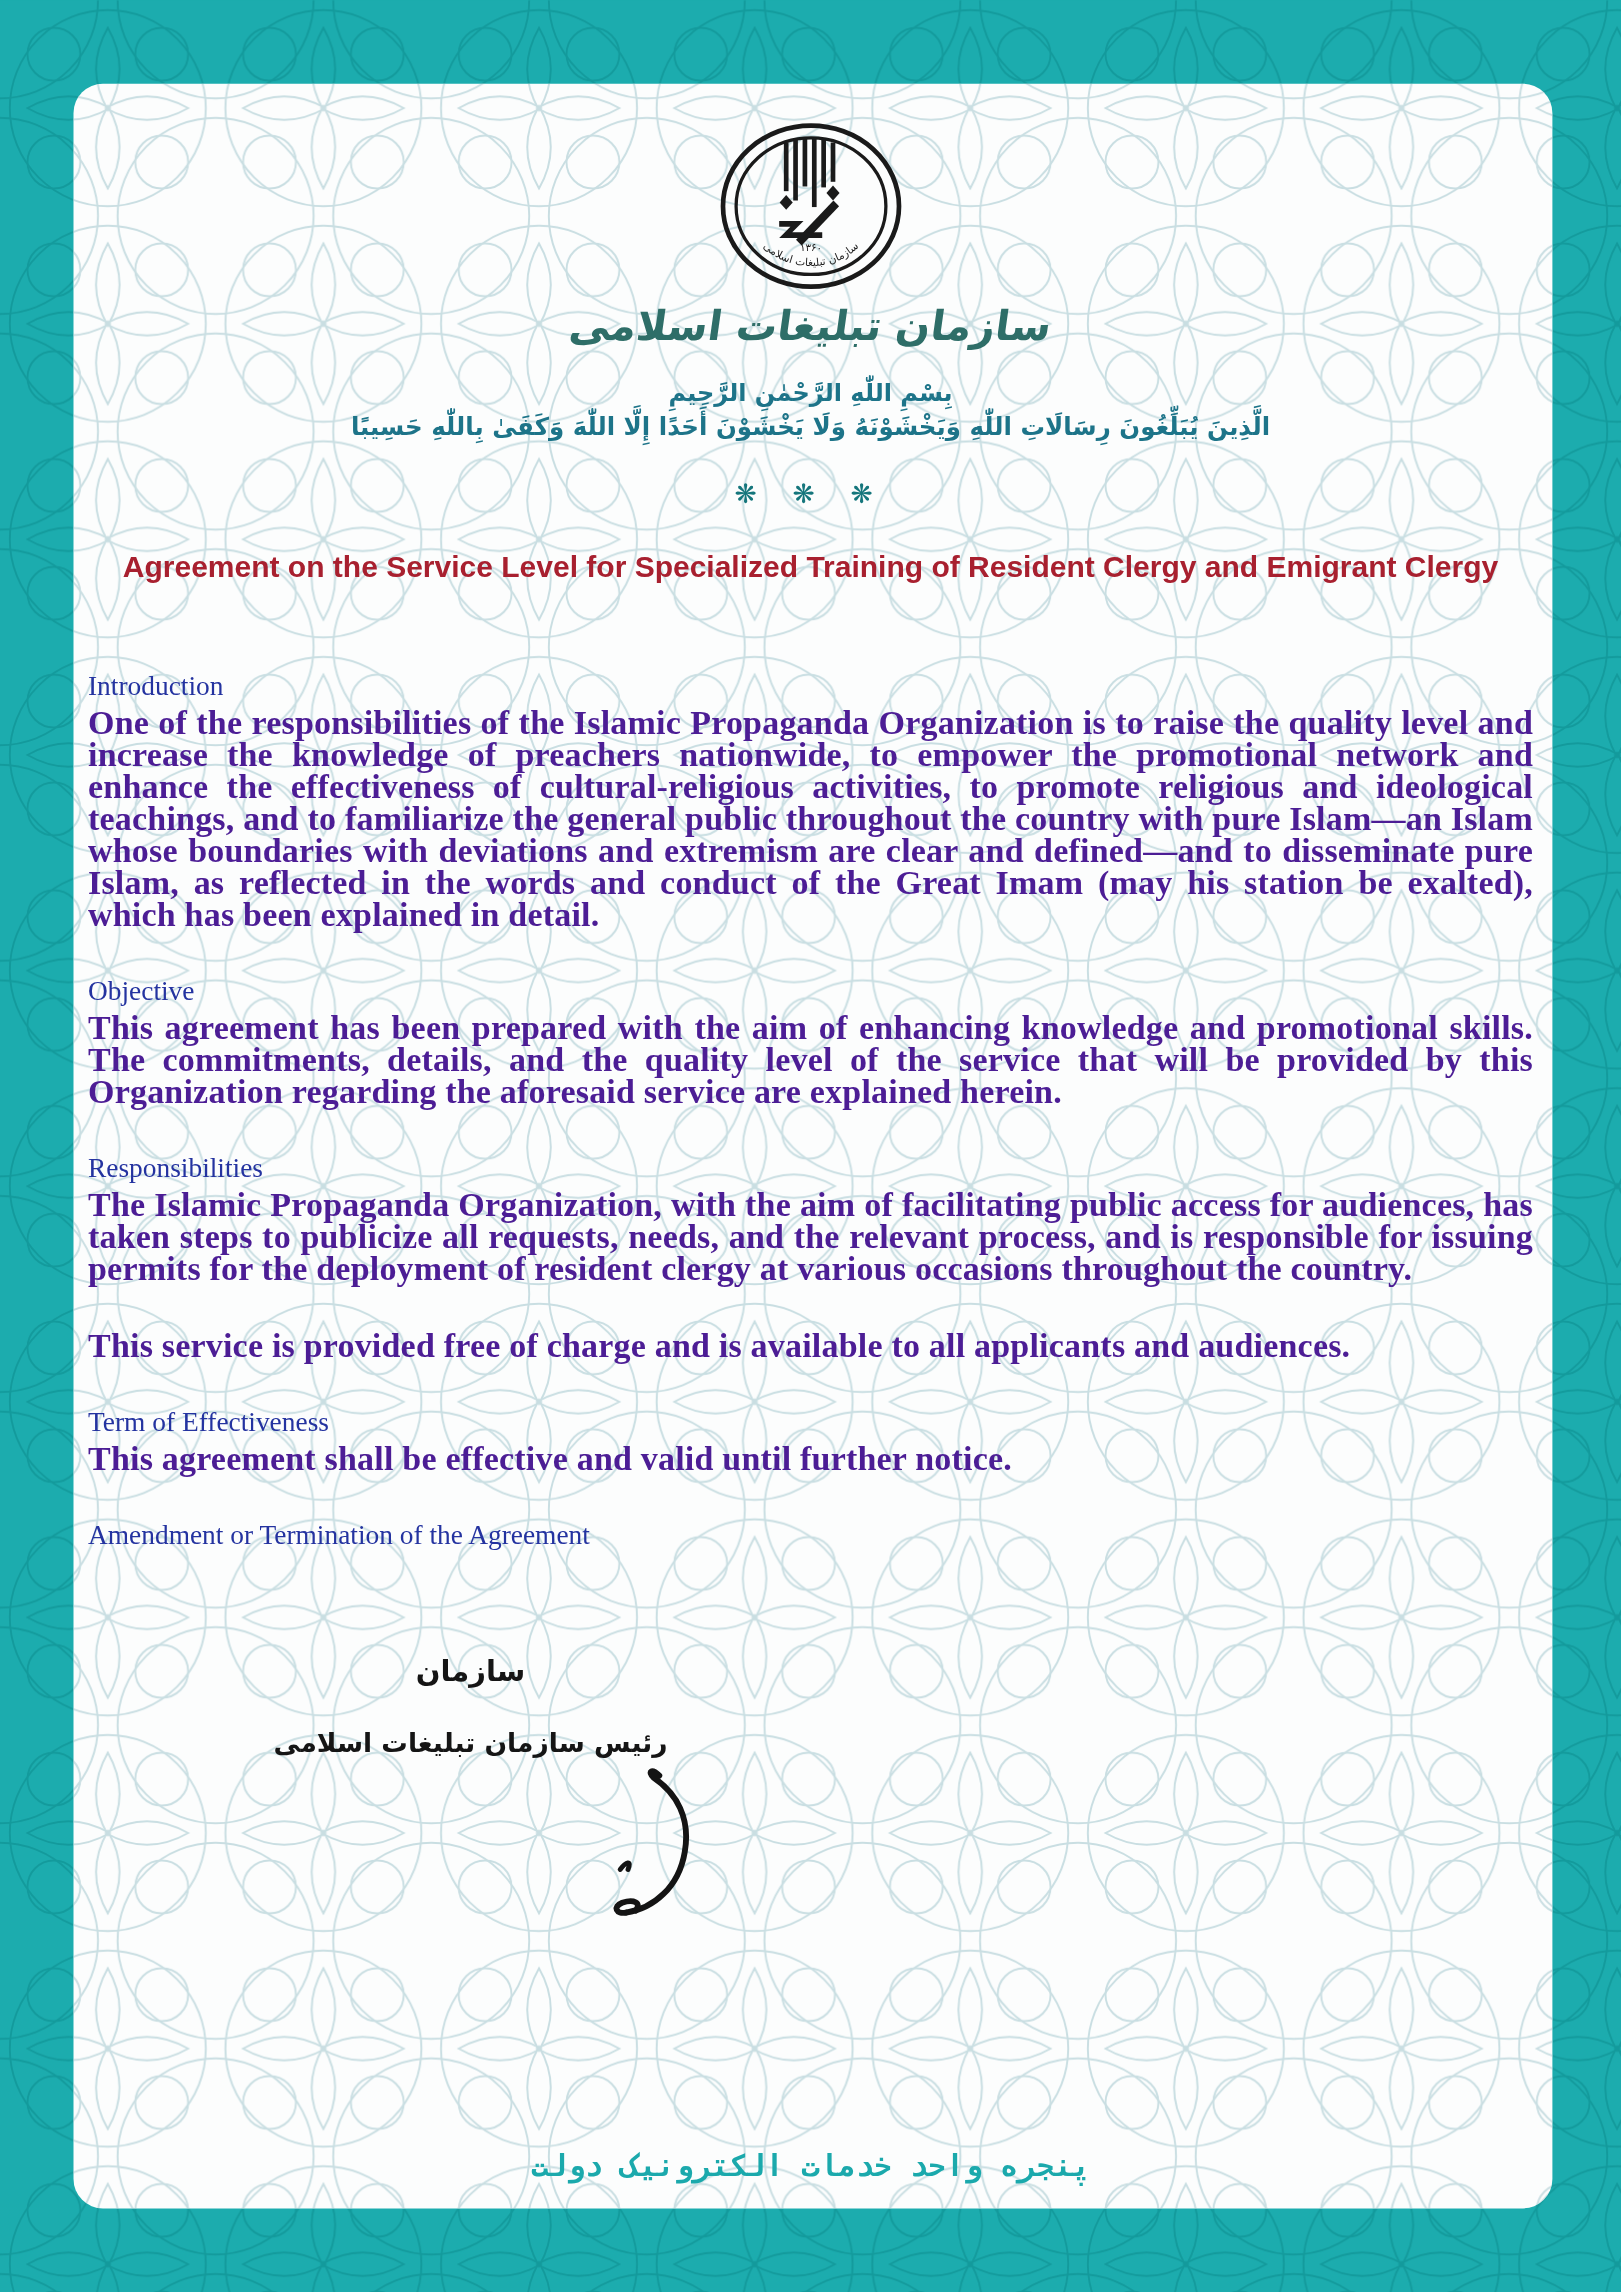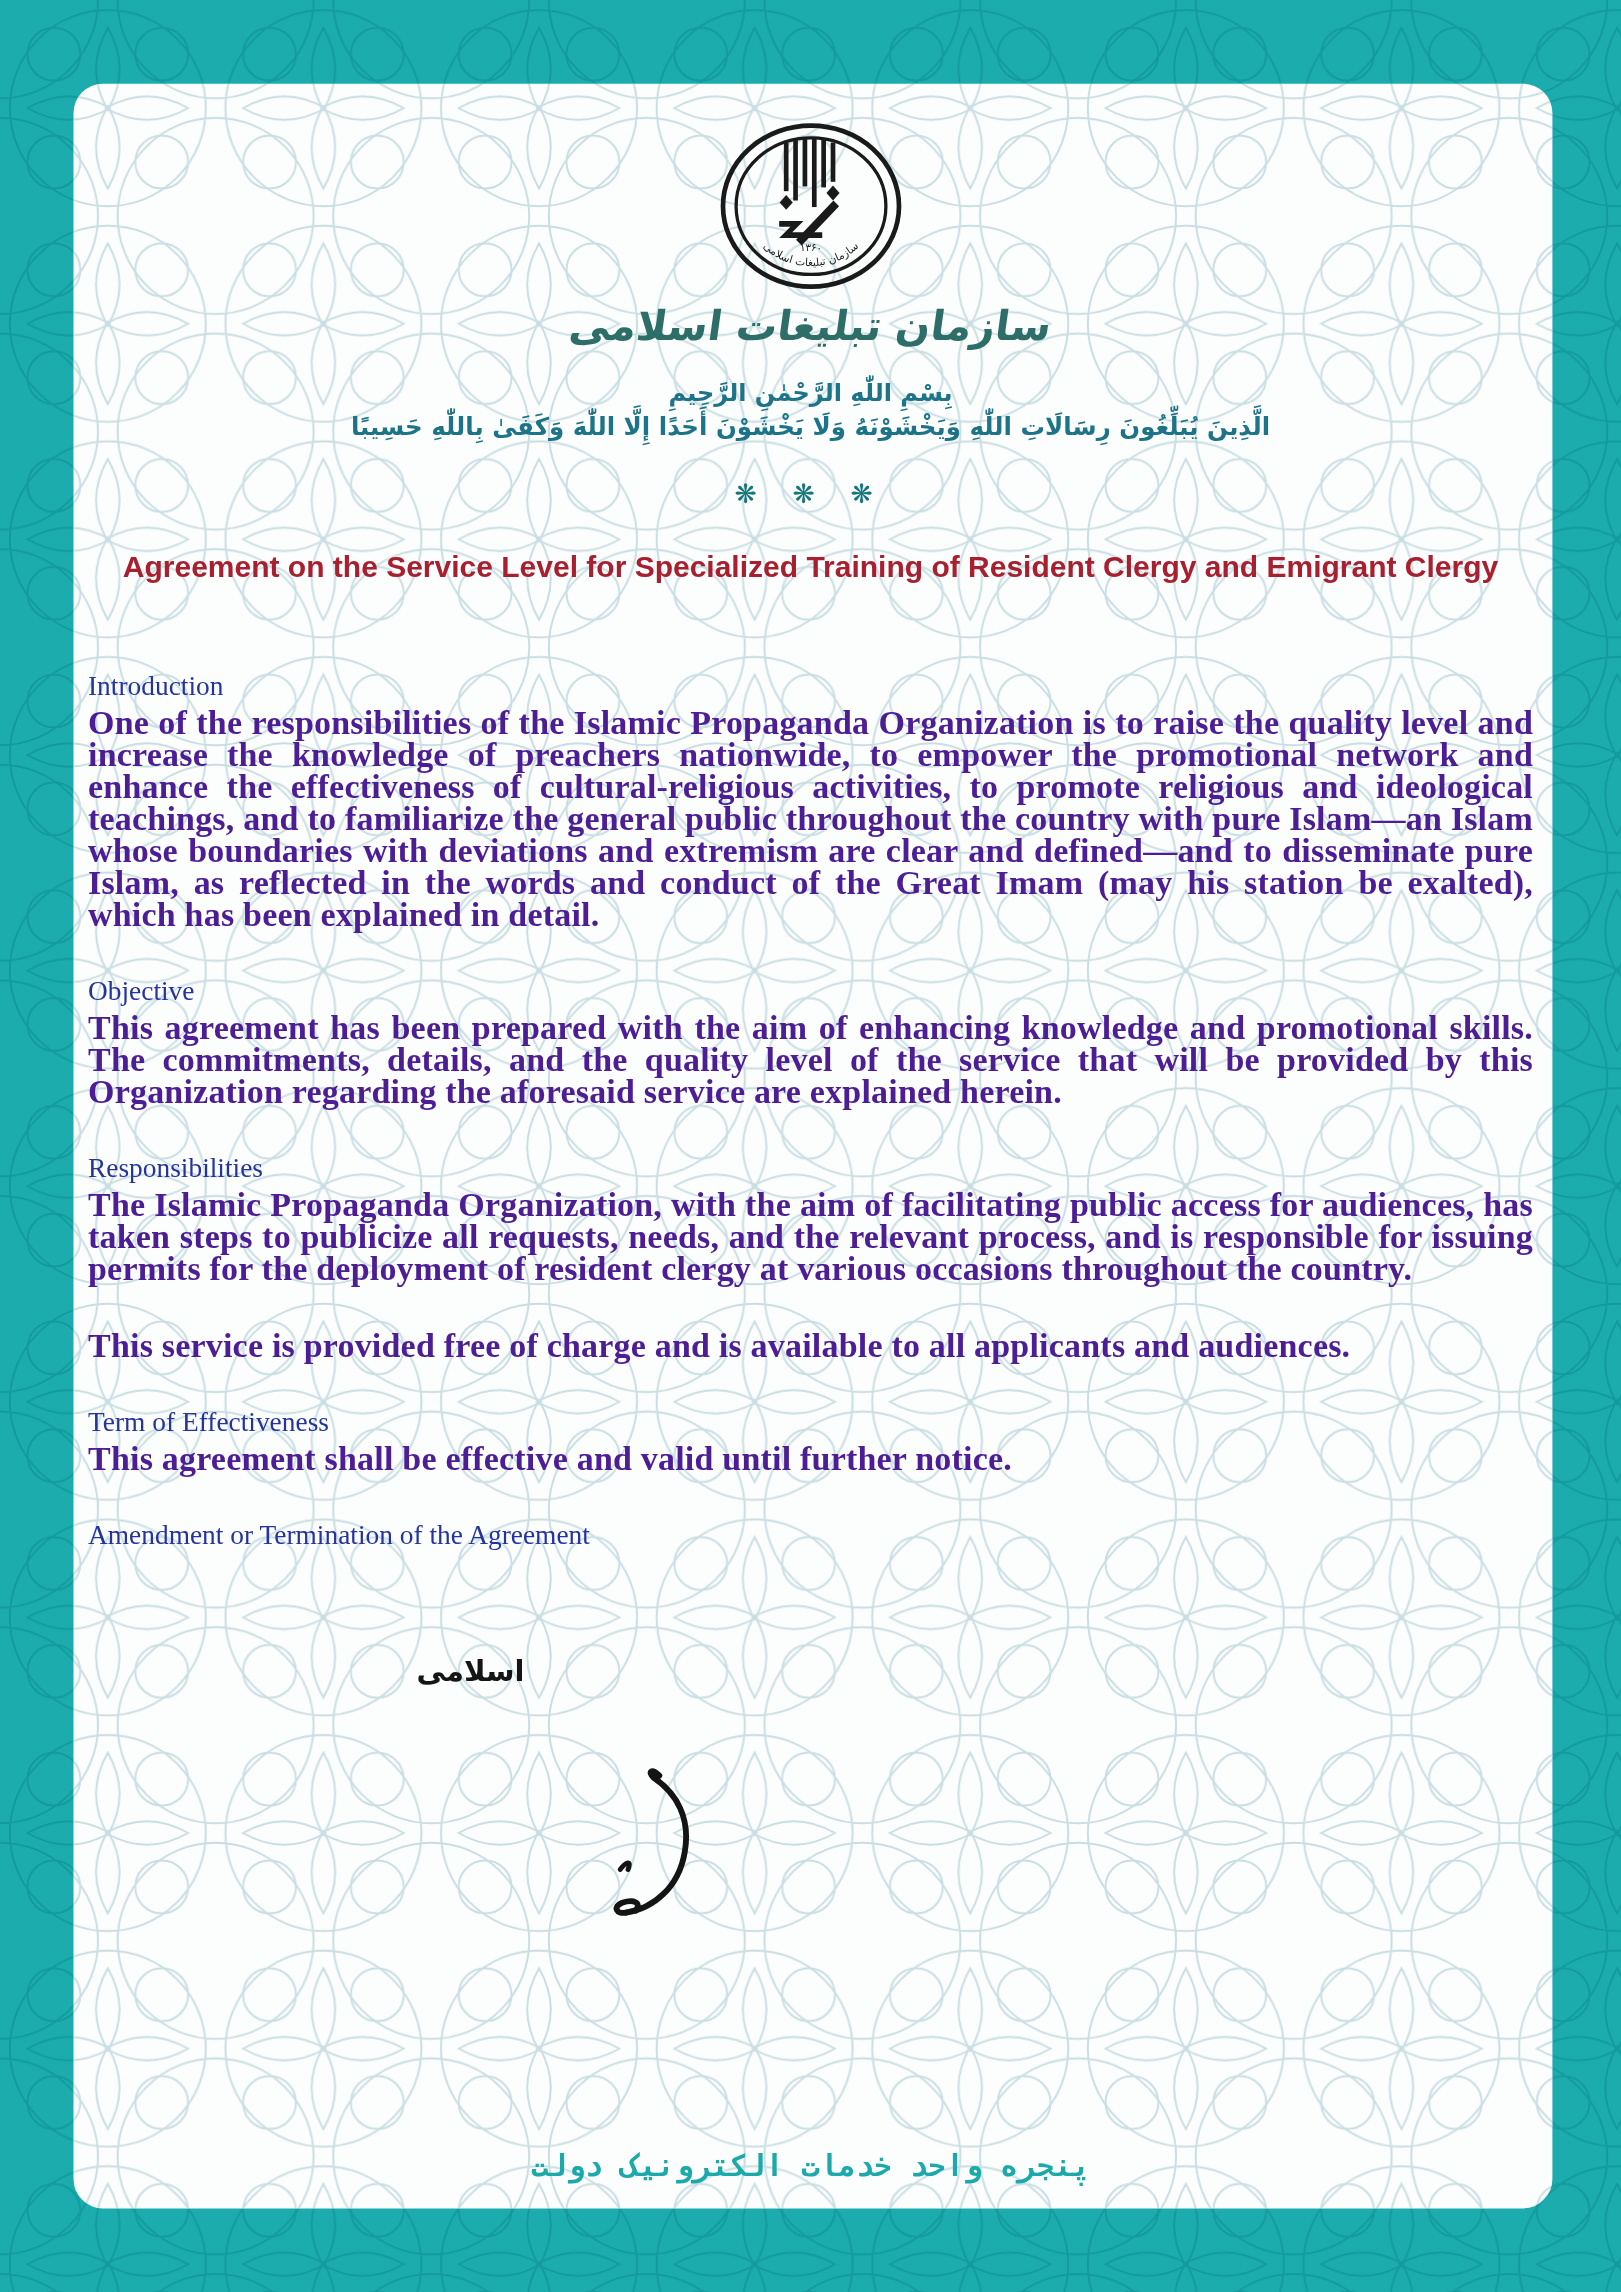--- a/index.html
+++ b/index.html
@@ -154,21 +154,22 @@
       <h2 class="sec-head">Term of Effectiveness</h2>
       <p class="sec-body">This agreement shall be effective and valid until further notice.</p>
     </div>
     <div class="section">
       <h2 class="sec-head">Amendment or Termination of the Agreement</h2>
     </div>
   </div>
 </div>
 
 <div class="sig-block">
-  <div class="sig-name" dir="rtl">اسلامی</div>
+  <div class="sig-name" dir="rtl">سازمان</div>
+  <div class="sig-role" dir="rtl">رئیس سازمان تبلیغات اسلامی</div>
 </div>
 
 <svg id="sig-swoosh" width="137" height="186" viewBox="0 0 140 190">
   <path d="M78,22 C70,14 66,18 72,24 C96,40 110,66 104,100 C98,136 72,158 44,162" fill="none" stroke="#141414" stroke-width="6" stroke-linecap="round"></path>
   <path d="M44,162 C34,164 30,156 40,152 C52,148 60,152 54,160" fill="none" stroke="#141414" stroke-width="6" stroke-linecap="round"></path>
   <path d="M38,118 C44,110 50,108 46,118" fill="none" stroke="#141414" stroke-width="5" stroke-linecap="round"></path>
 </svg>
 
 <div class="footer-fa" dir="rtl">پنجره واحد خدمات الکترونیک دولت</div>
 

